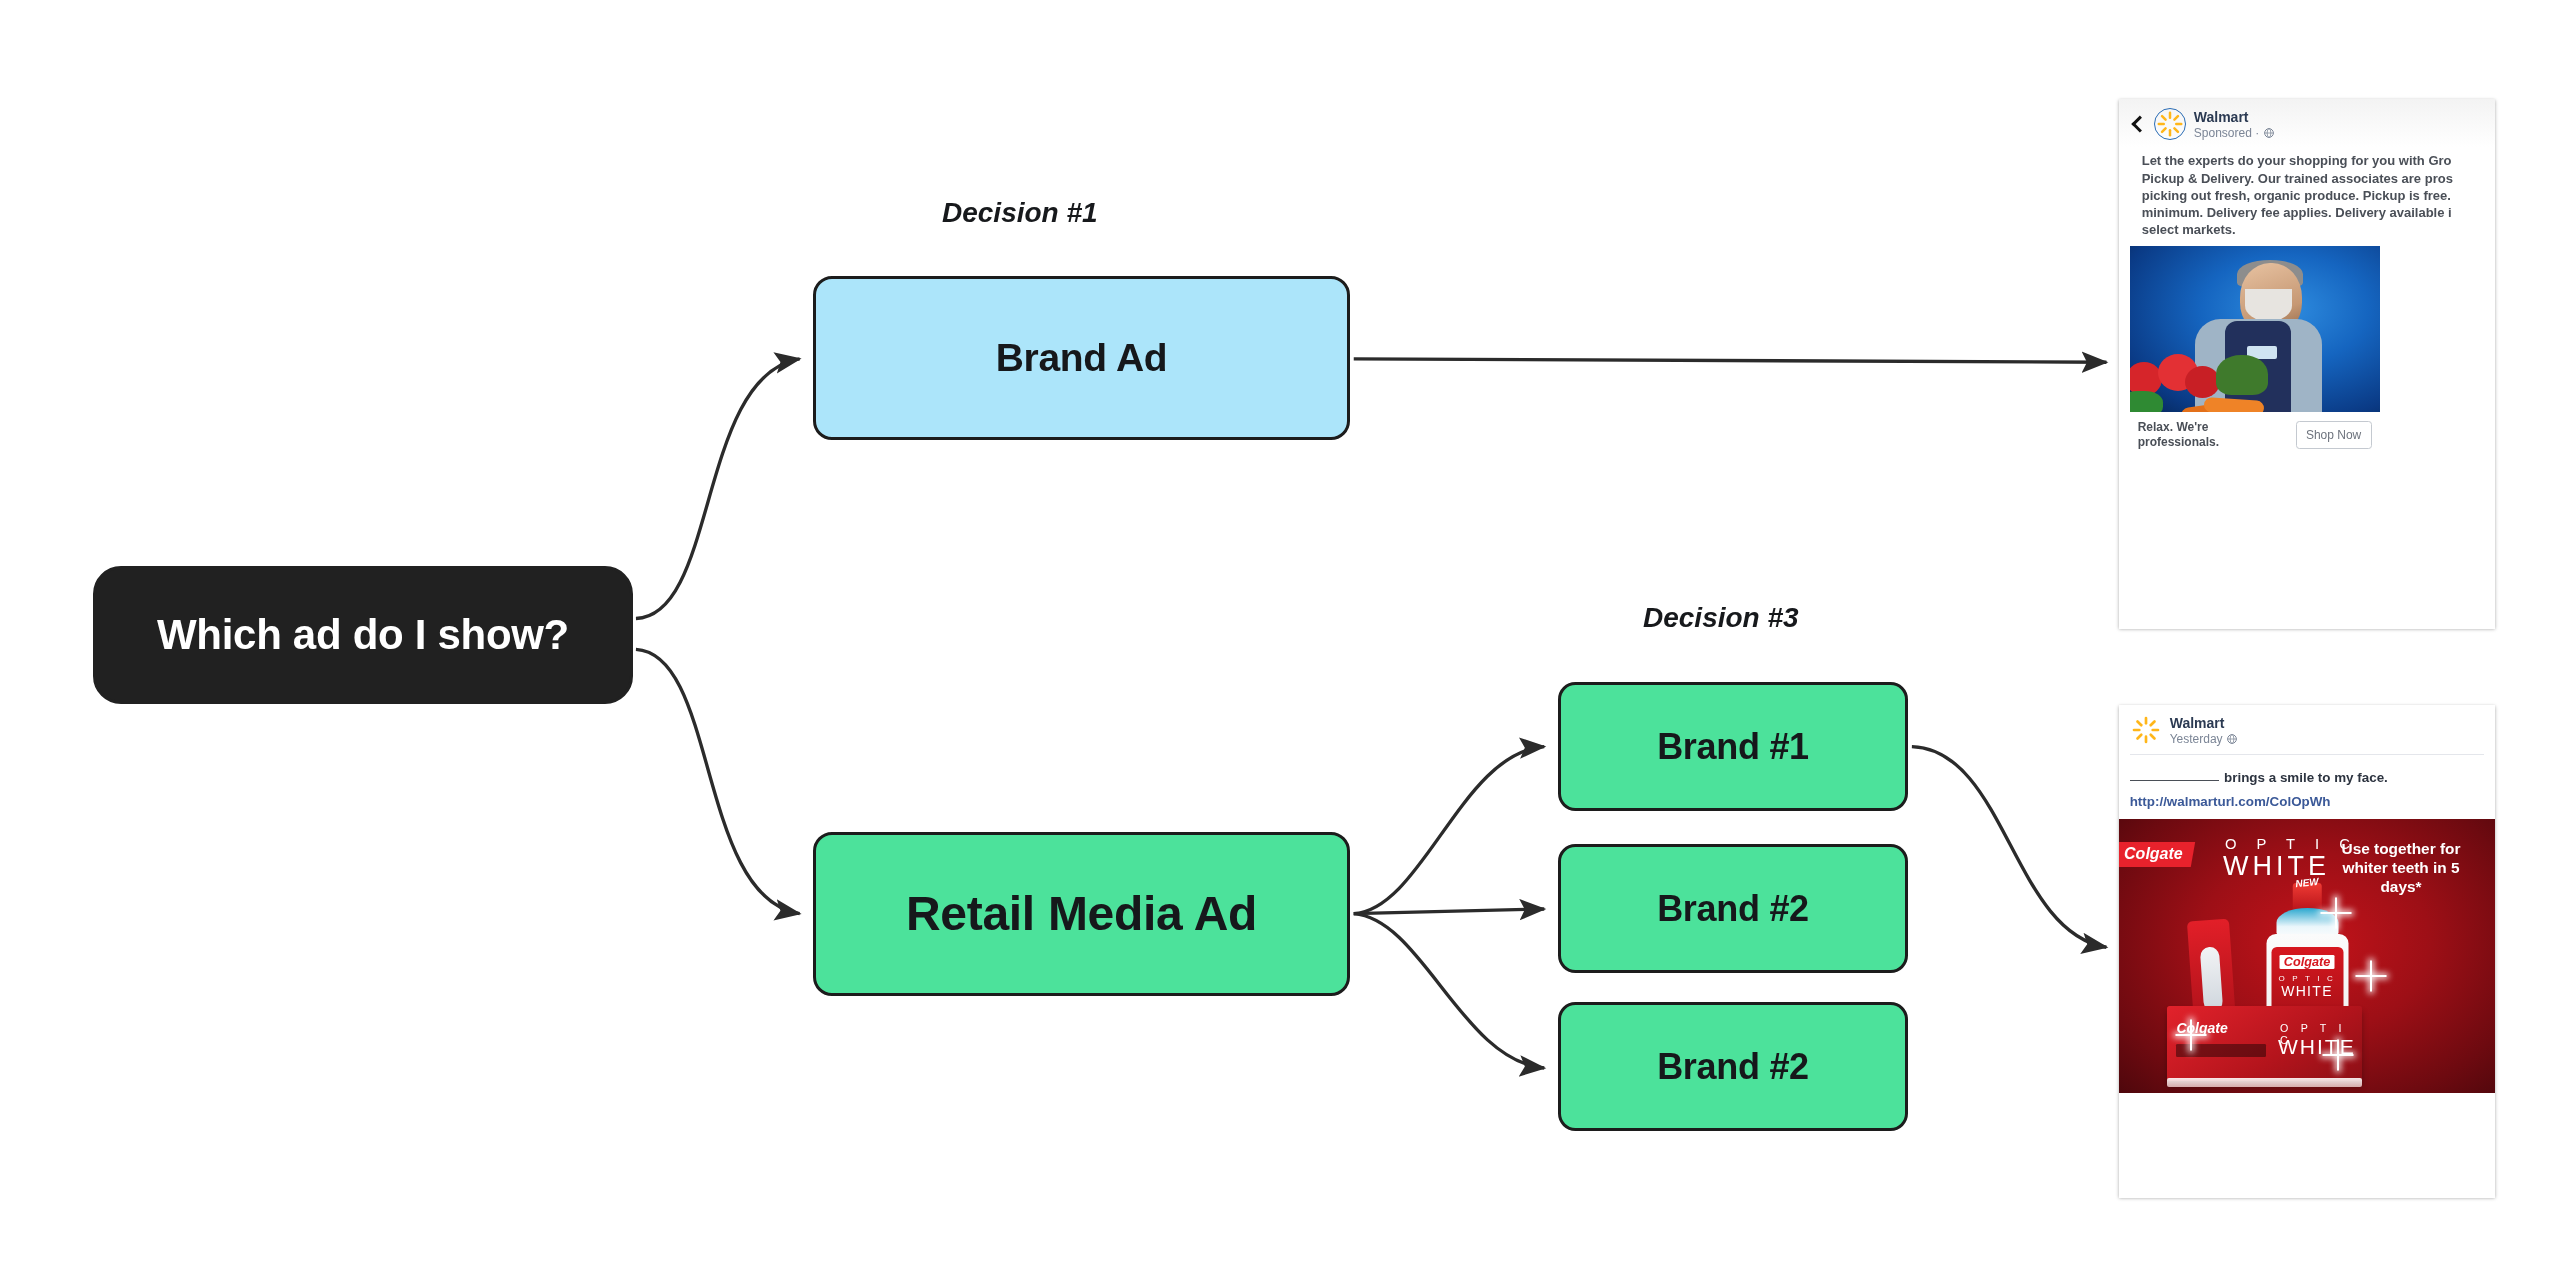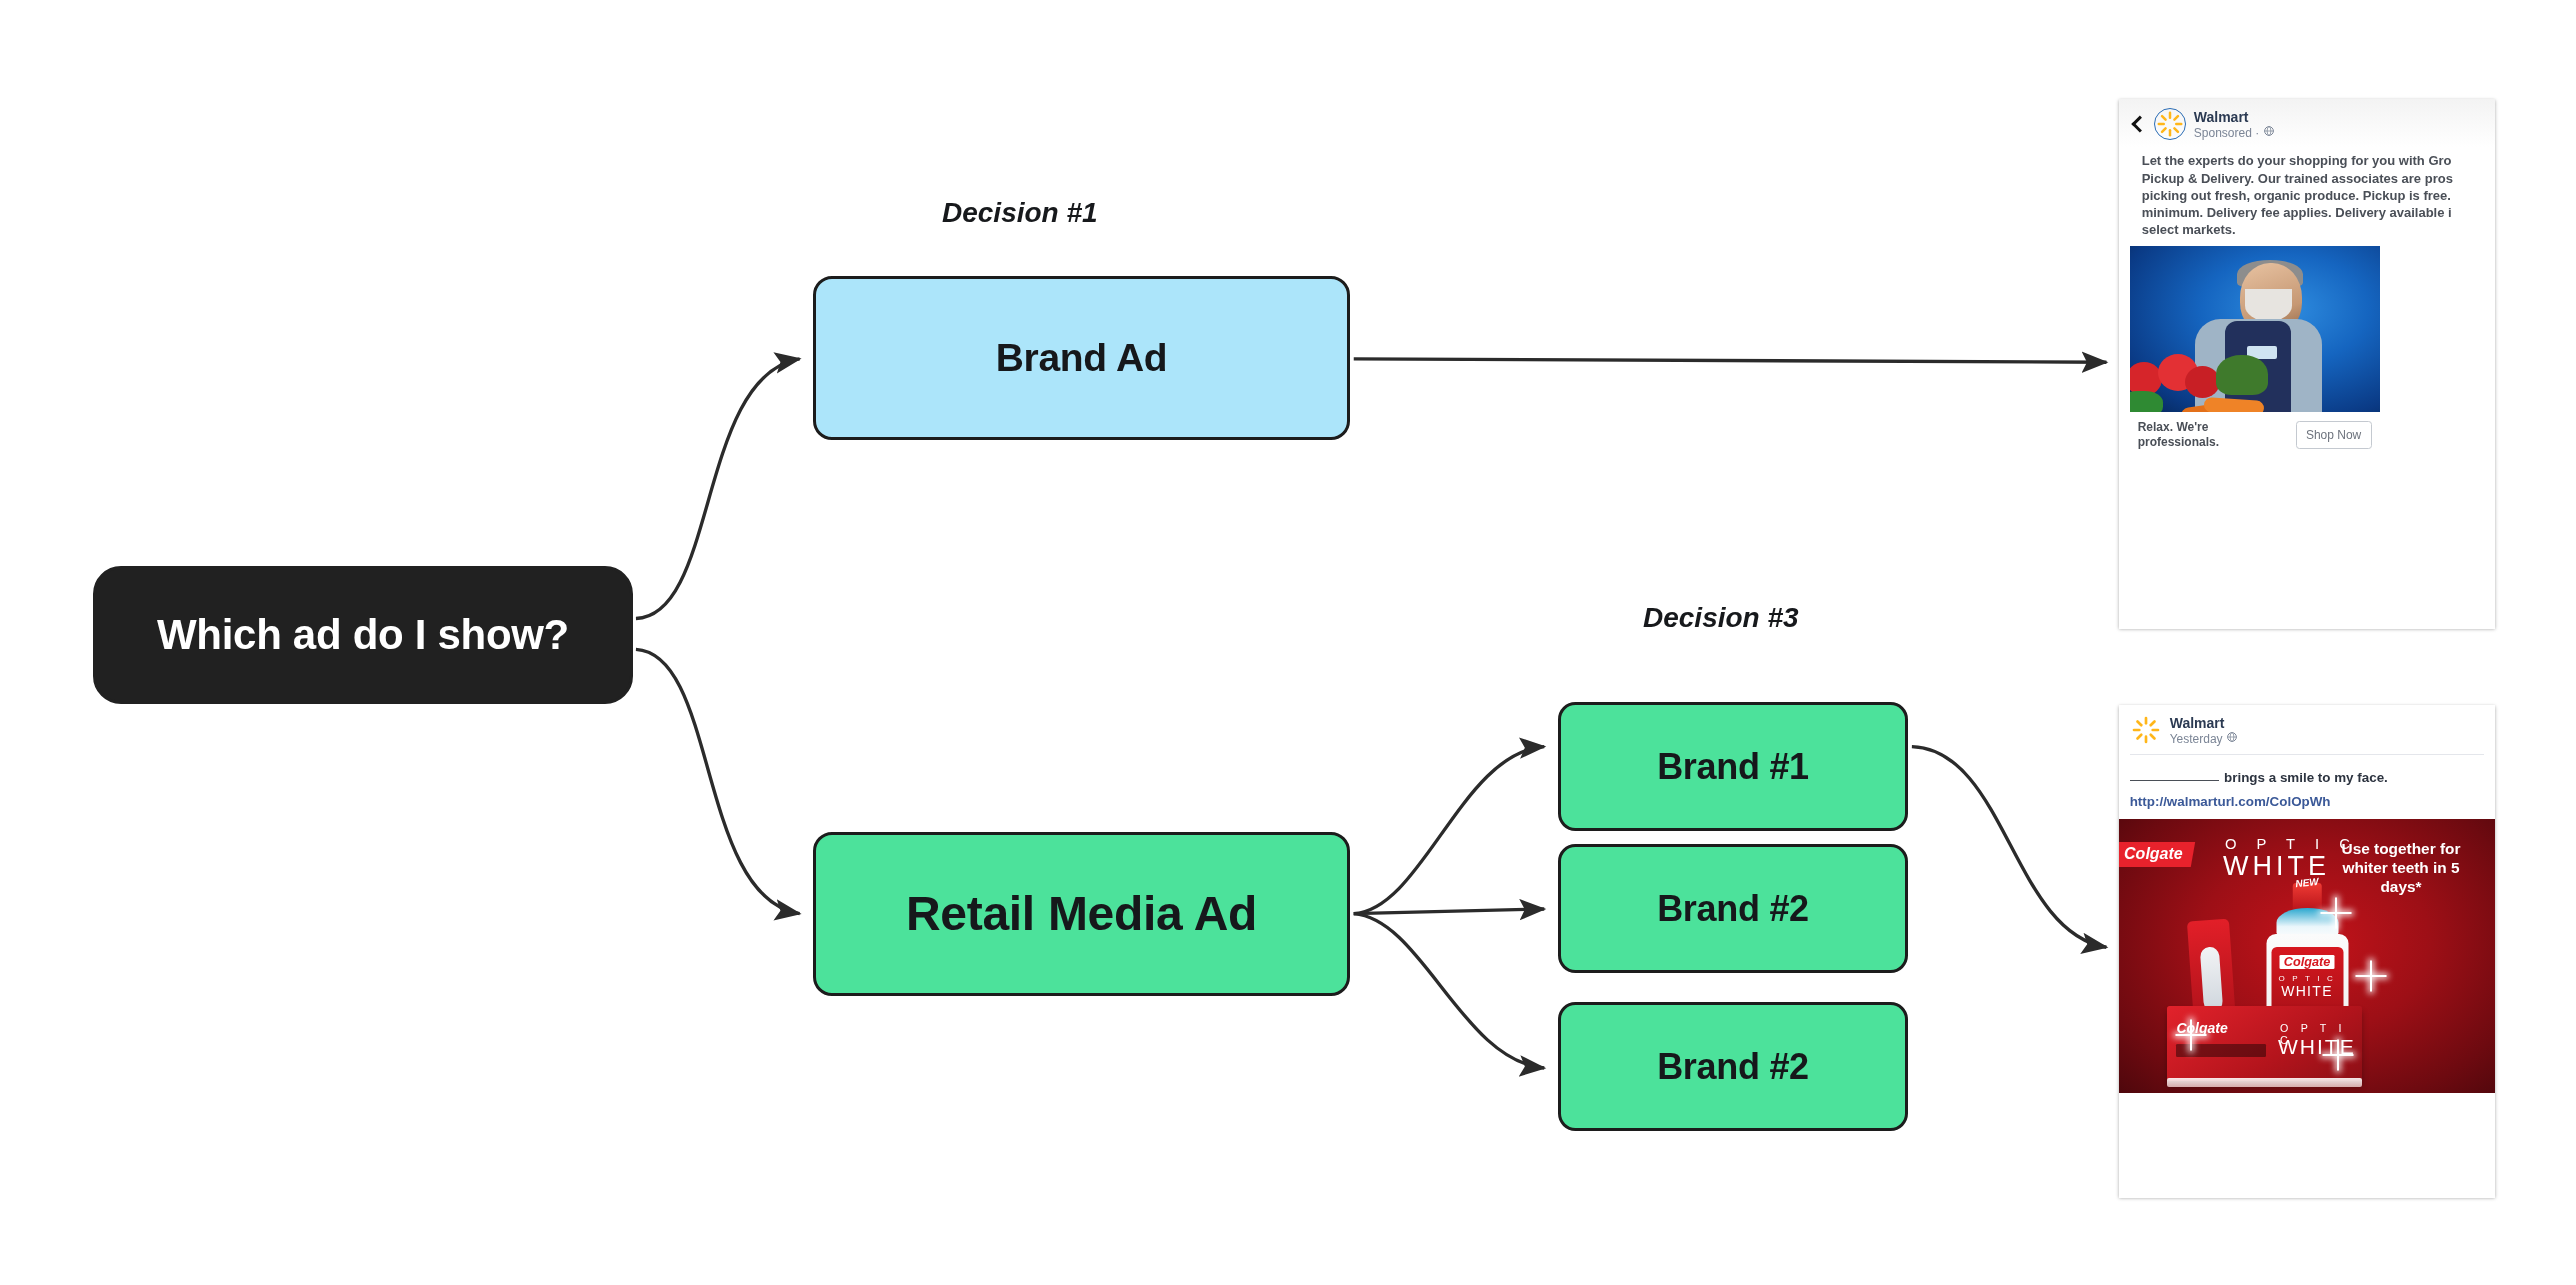--- a/index.html
+++ b/index.html
@@ -41,21 +41,21 @@
     left: 813px; top: 832px; width: 537px; height: 164px;
     background: #4CE29B;
   }
   #node-retail-media-ad .node-label { font-size: 48px; }
 
   .node-brand {
     left: 1558px; width: 350px; height: 129px;
     background: #4CE29B; border-radius: 17.4px;
   }
   .node-brand .node-label { font-size: 36px; }
-  #node-brand-1 { top: 682px; margin-top: 20px; }
+  #node-brand-1 { top: 682px; }
   #node-brand-2a { top: 844px; }
   #node-brand-2b { top: 1002px; }
 
   
   .decision-caption {
     position: absolute;
     font-style: italic; font-weight: 700;
     font-size: 28px; color: #17191c;
     white-space: nowrap;
   }
@@ -88,21 +88,21 @@
     transform: rotate(45deg);
   }
   .spark-logo {
     width: 32px; height: 32px; flex: 0 0 32px; position: relative;
     border-radius: 50%;
   }
   .spark-logo.ringed { border: 1.7px solid #2a6cb5; }
   .spark-logo svg { position: absolute; inset: 0; width: 100%; height: 100%; }
   .fb-names { display: flex; flex-direction: column; justify-content: center; line-height: 1.18; }
   .fb-page-name { font-size: 14px; font-weight: 700; color: #2b3a52; }
-  .fb-sub { font-size: 12px; color: #7b8596; display: flex; gap: 4.7px; }
+  .fb-sub { font-size: 12px; color: #7b8596; display: flex; align-items: center; gap: 4.7px; }
   .globe-ico { width: 10px; height: 10px; display: inline-block; }
 
   .fb-body {
     padding: 5.4px 10.7px 8px 10.7px;
     font-size: 13px; line-height: 1.32; color: #4a4f57; font-weight: 600; margin-left: 12px;
   }
   .carousel { display: flex; gap: 4.7px; padding: 0 0 0 10.7px; }
   .carousel-card { flex: 0 0 auto; background: #fff; }
   .carousel-card.c1 { width: 250px; }
   .carousel-card.c2 { width: 134px; }

